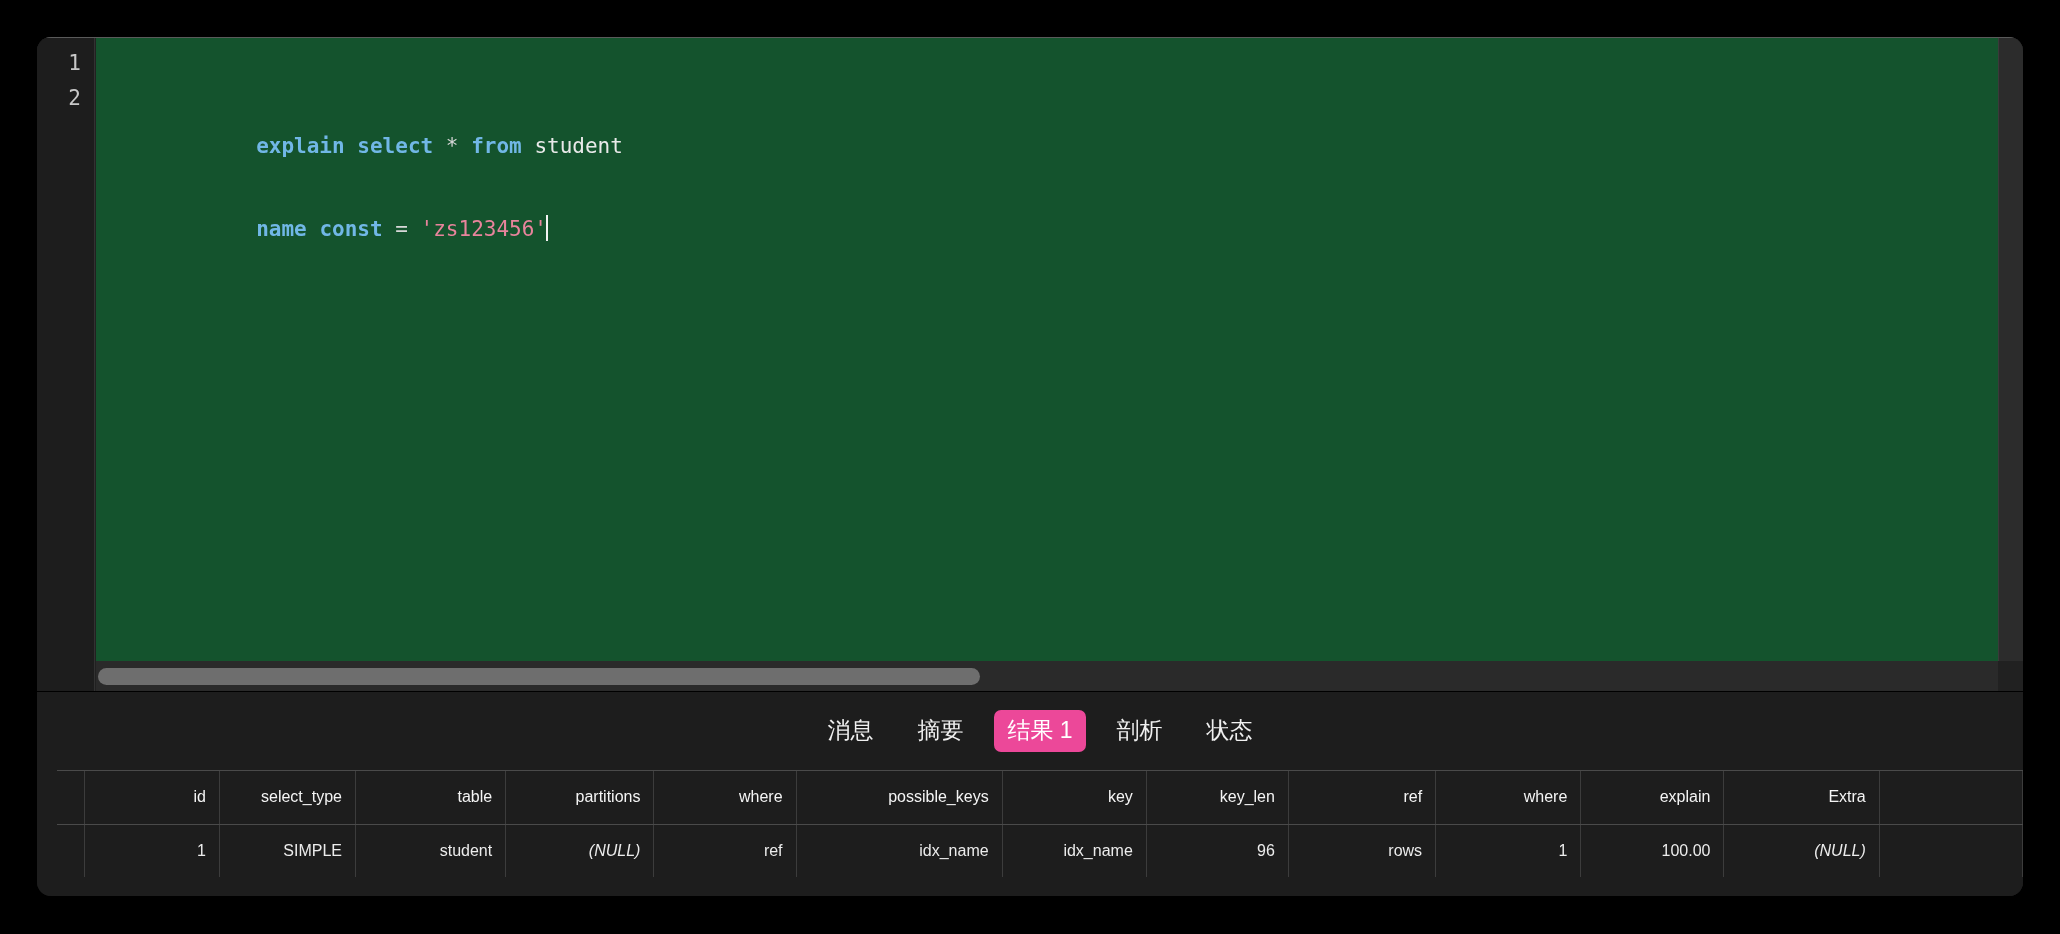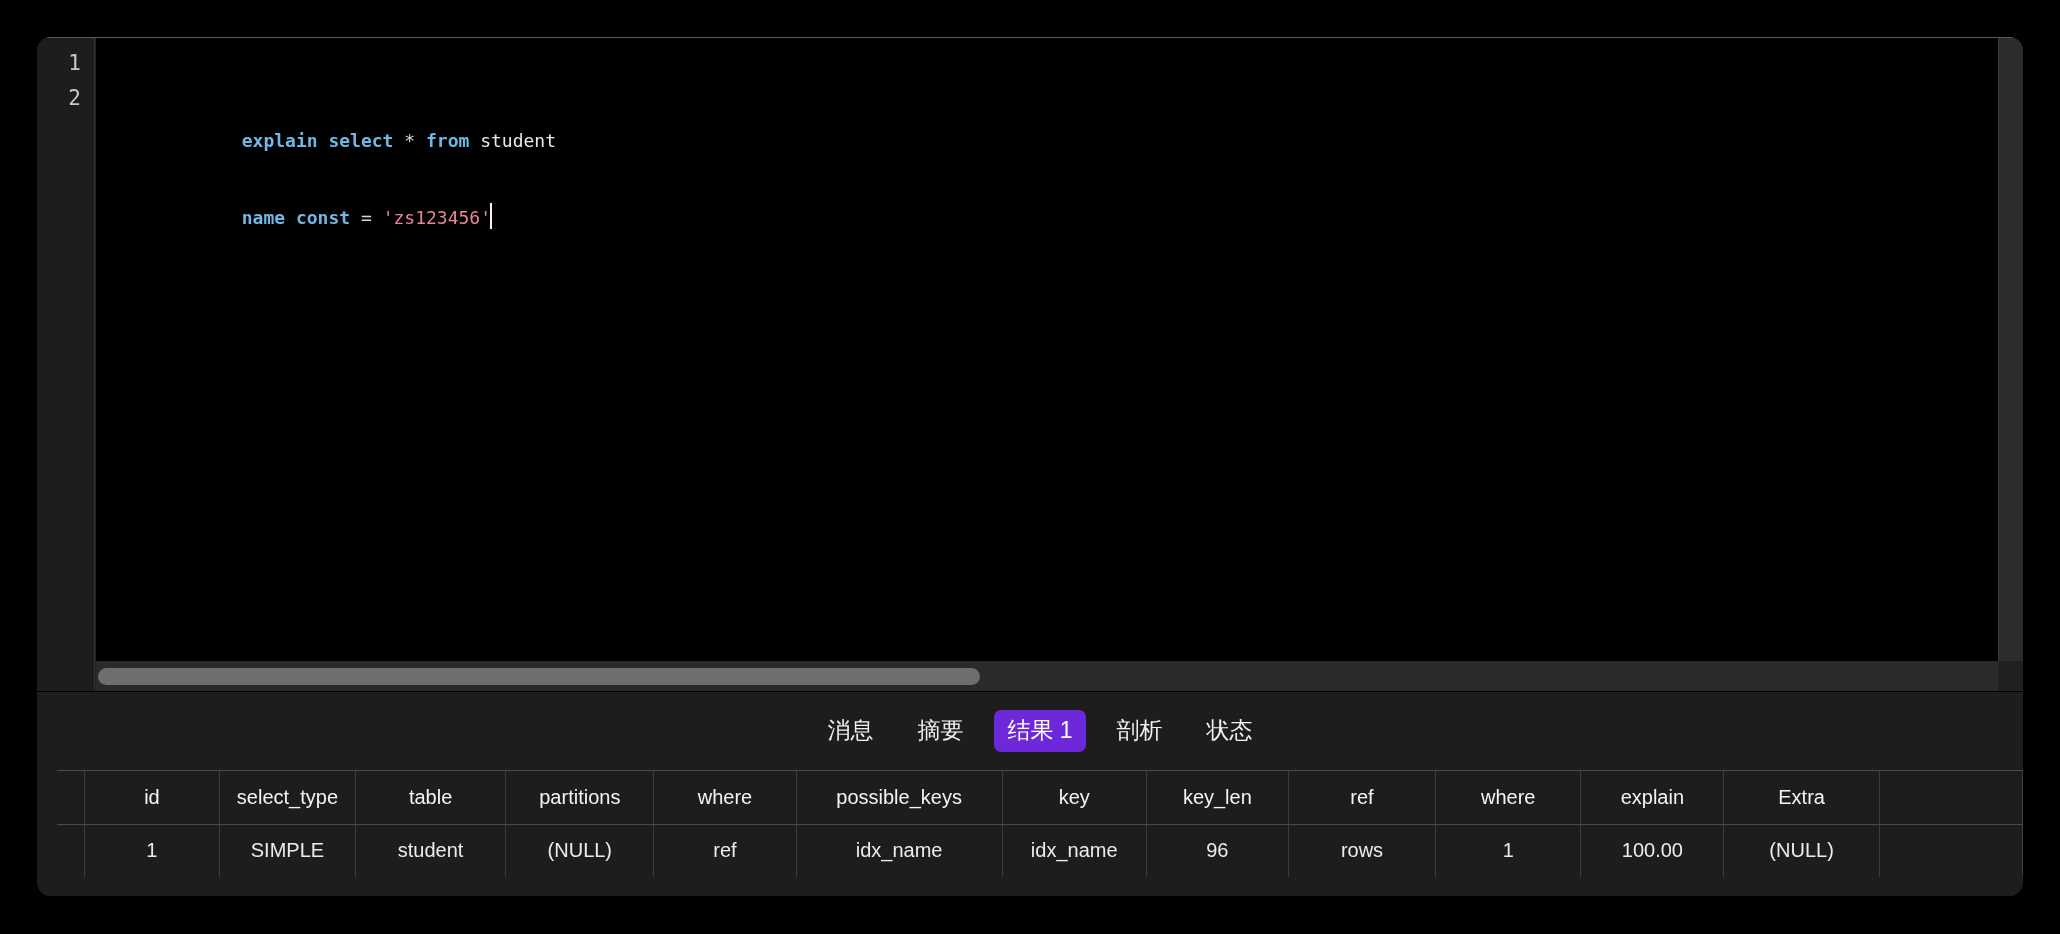--- a/index.html
+++ b/index.html
@@ -47,23 +47,23 @@
     color: #c8c8c8;
     font-family: "DejaVu Sans Mono", monospace;
     font-size: 21px;
   }
 
   #editor-code {
     position: absolute;
     left: 59px; right: 24px; top: 0; bottom: 30px;
     padding-top: 8px;
     padding-left: 59px;
-    background: #000000;
+    background: #14532d;
     font-family: "DejaVu Sans Mono", monospace;
-    font-size: 18px;
+    font-size: 21px;
     white-space: pre;
   }
   .code-line {
     height: 35px;
     line-height: 35px;
     color: #e6e6e6;
   }
   .tok-kw  { color: #71b7e6; font-weight: bold; }
   .tok-op  { color: #d8d8d8; }
   .tok-str { color: #e8849c; }
@@ -121,43 +121,43 @@
   }
   .tab {
     font-size: 23px;
     color: #f0f0f0;
     padding: 7px 13px;
     border-radius: 7px;
     line-height: 1.2;
     white-space: nowrap;
   }
   .tab.active {
-    background: #6d28d9;
+    background: #ec4899;
     color: #ffffff;
   }
 
   
   #result-table-wrap {
     flex: 1 1 auto;
     background: #1d1d1d;
     border-top: 1px solid #4a4a4a;
     overflow: hidden;
   }
   table.result-grid {
     border-collapse: collapse;
     width: 100%;
     table-layout: fixed;
   }
   table.result-grid th,
   table.result-grid td {
     height: 53px;
     padding: 0 13px;
-    font-size: 20px;
+    font-size: 16px;
     font-weight: normal;
-    text-align: center;
+    text-align: right;
     color: #ececec;
     border-right: 1px solid #3c3c3c;
     overflow: hidden;
     white-space: nowrap;
     vertical-align: middle;
   }
   table.result-grid thead th {
     background: #1d1d1d;
     border-bottom: 1px solid #4a4a4a;
     color: #f4f4f4;
@@ -165,21 +165,21 @@
   table.result-grid tbody td {
     background: #1d1d1d;
   }
   th.rowhdr, td.rowhdr {
     width: 27px;
     padding: 0;
     border-right: 1px solid #3c3c3c;
     background: #1d1d1d;
   }
   td.num { text-align: right; }
-  .nullval { color: #8d8d8d; }
+  .nullval { color: #8d8d8d; font-style: italic; }
   th.tail, td.tail { border-right: none; }
 </style>
 </head>
 <body>
 
 <div id="app-window">
 
   <div id="editor-pane">
 
     <div id="editor-gutter">

